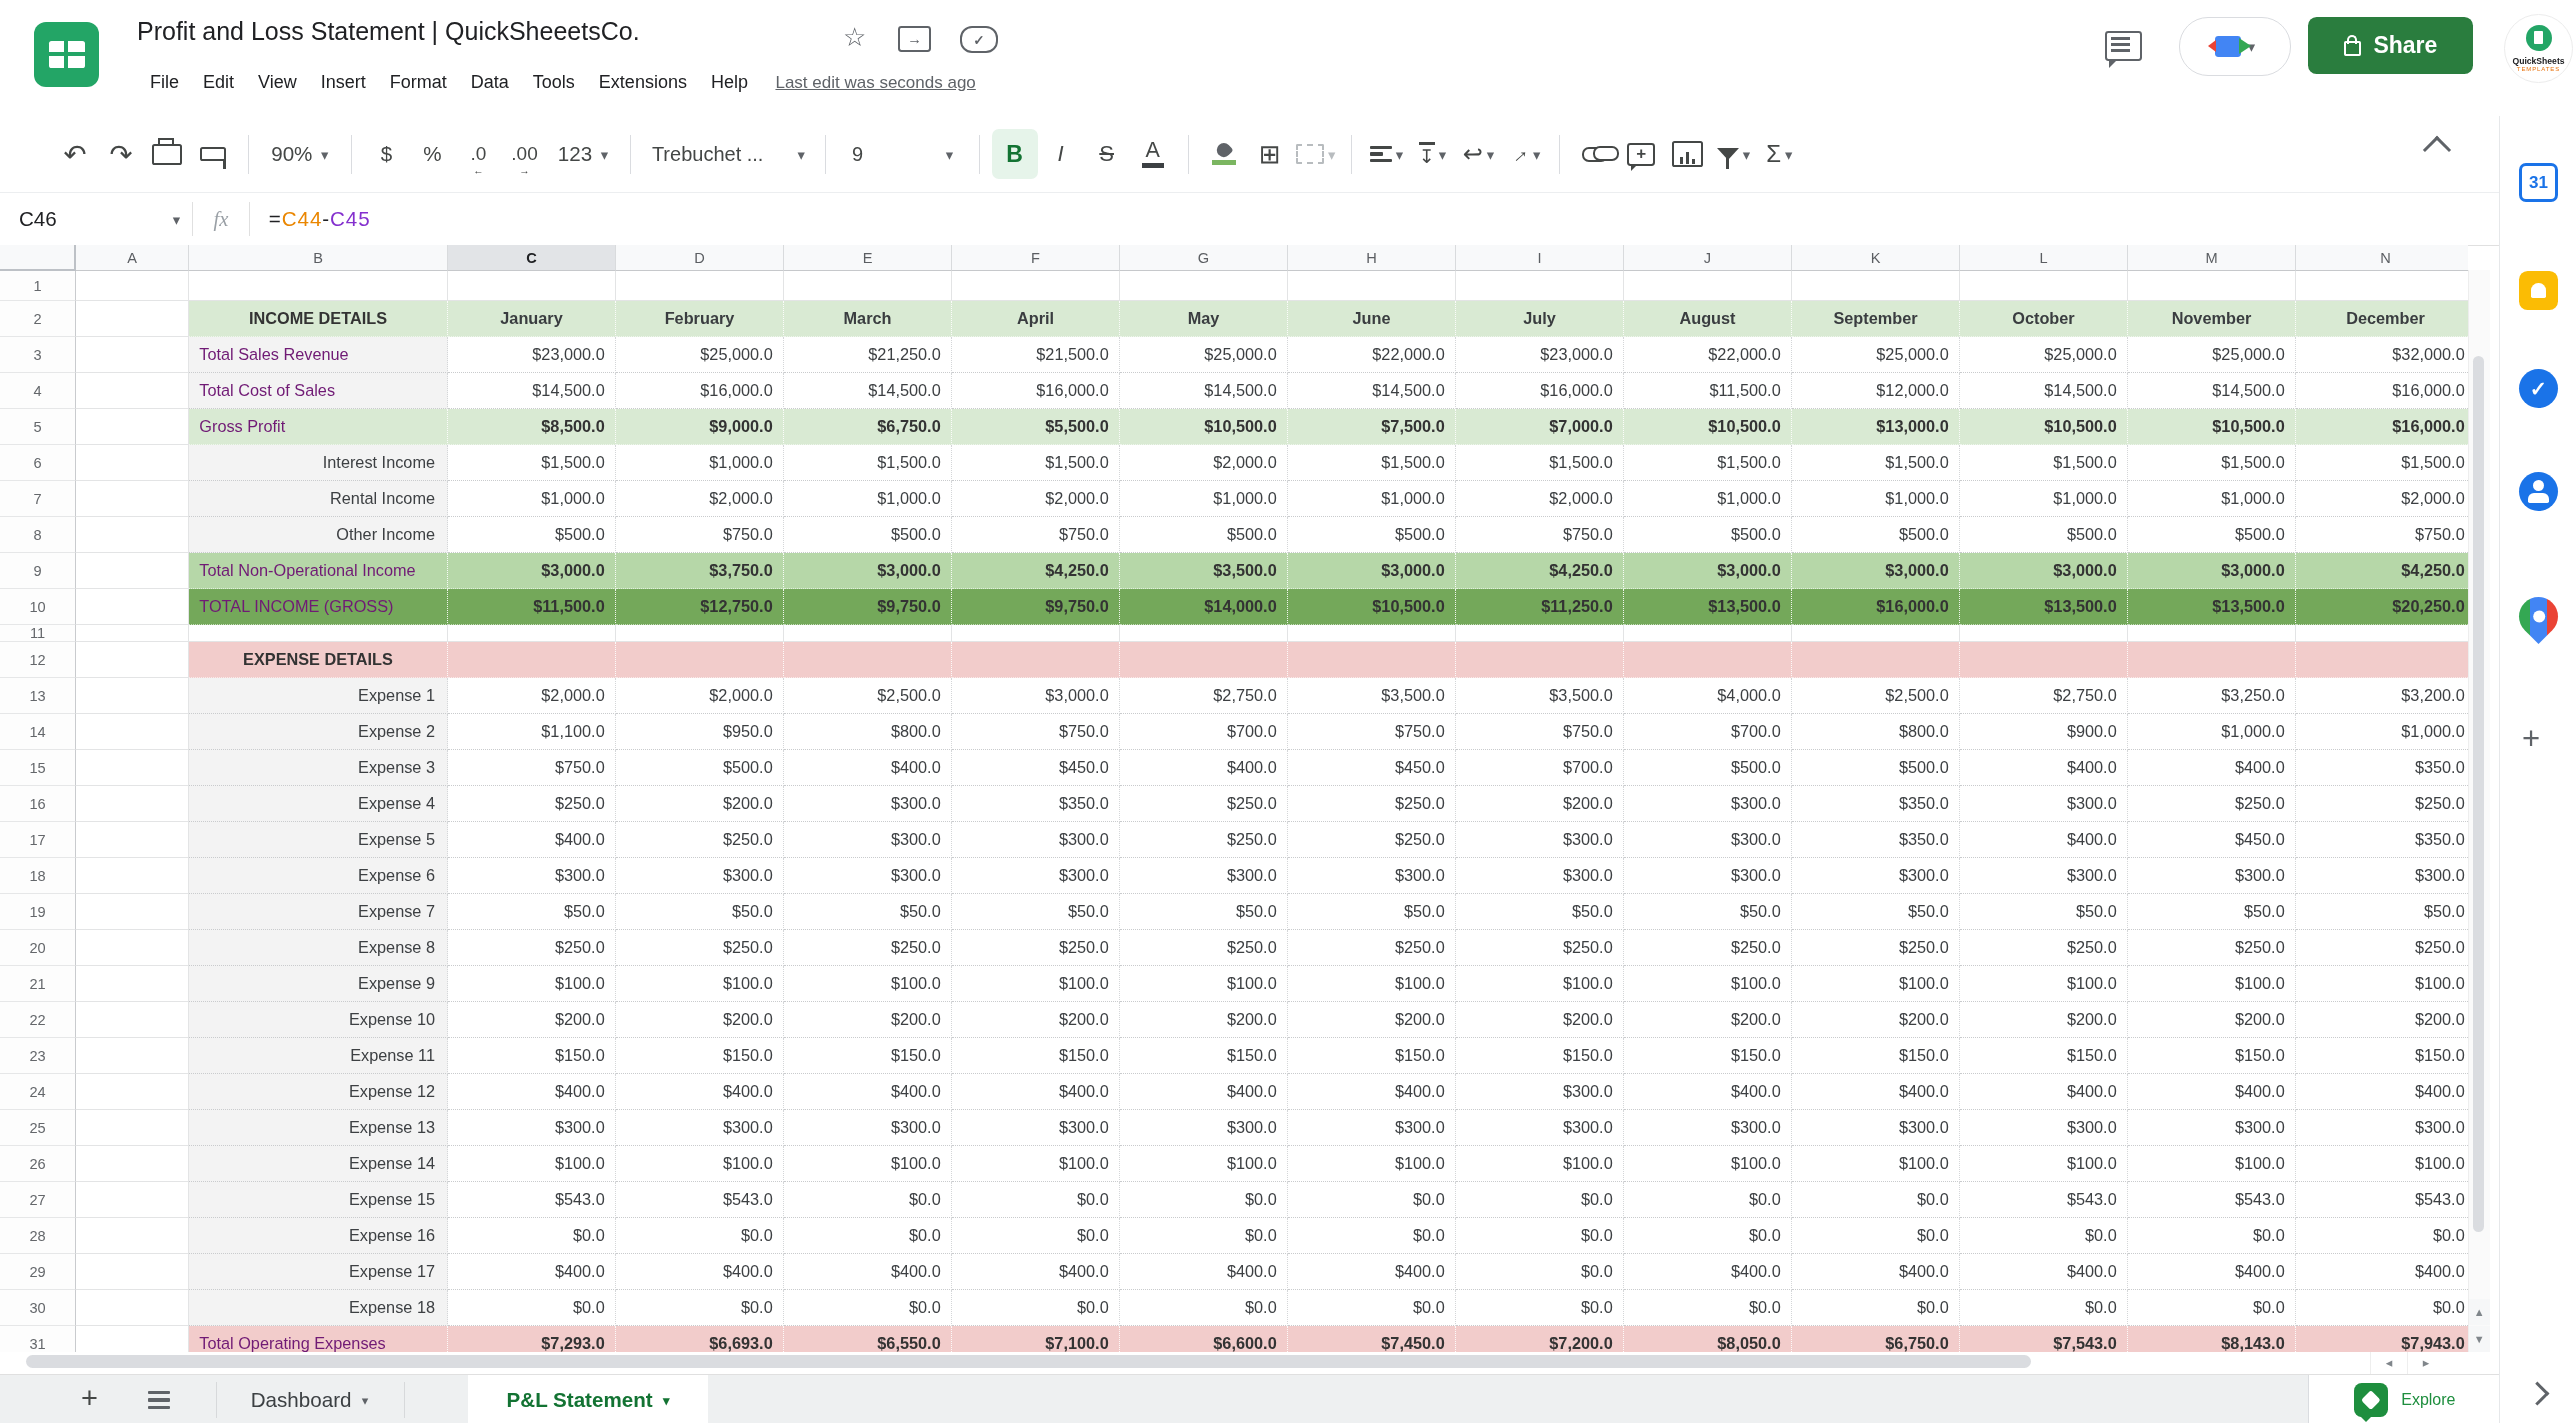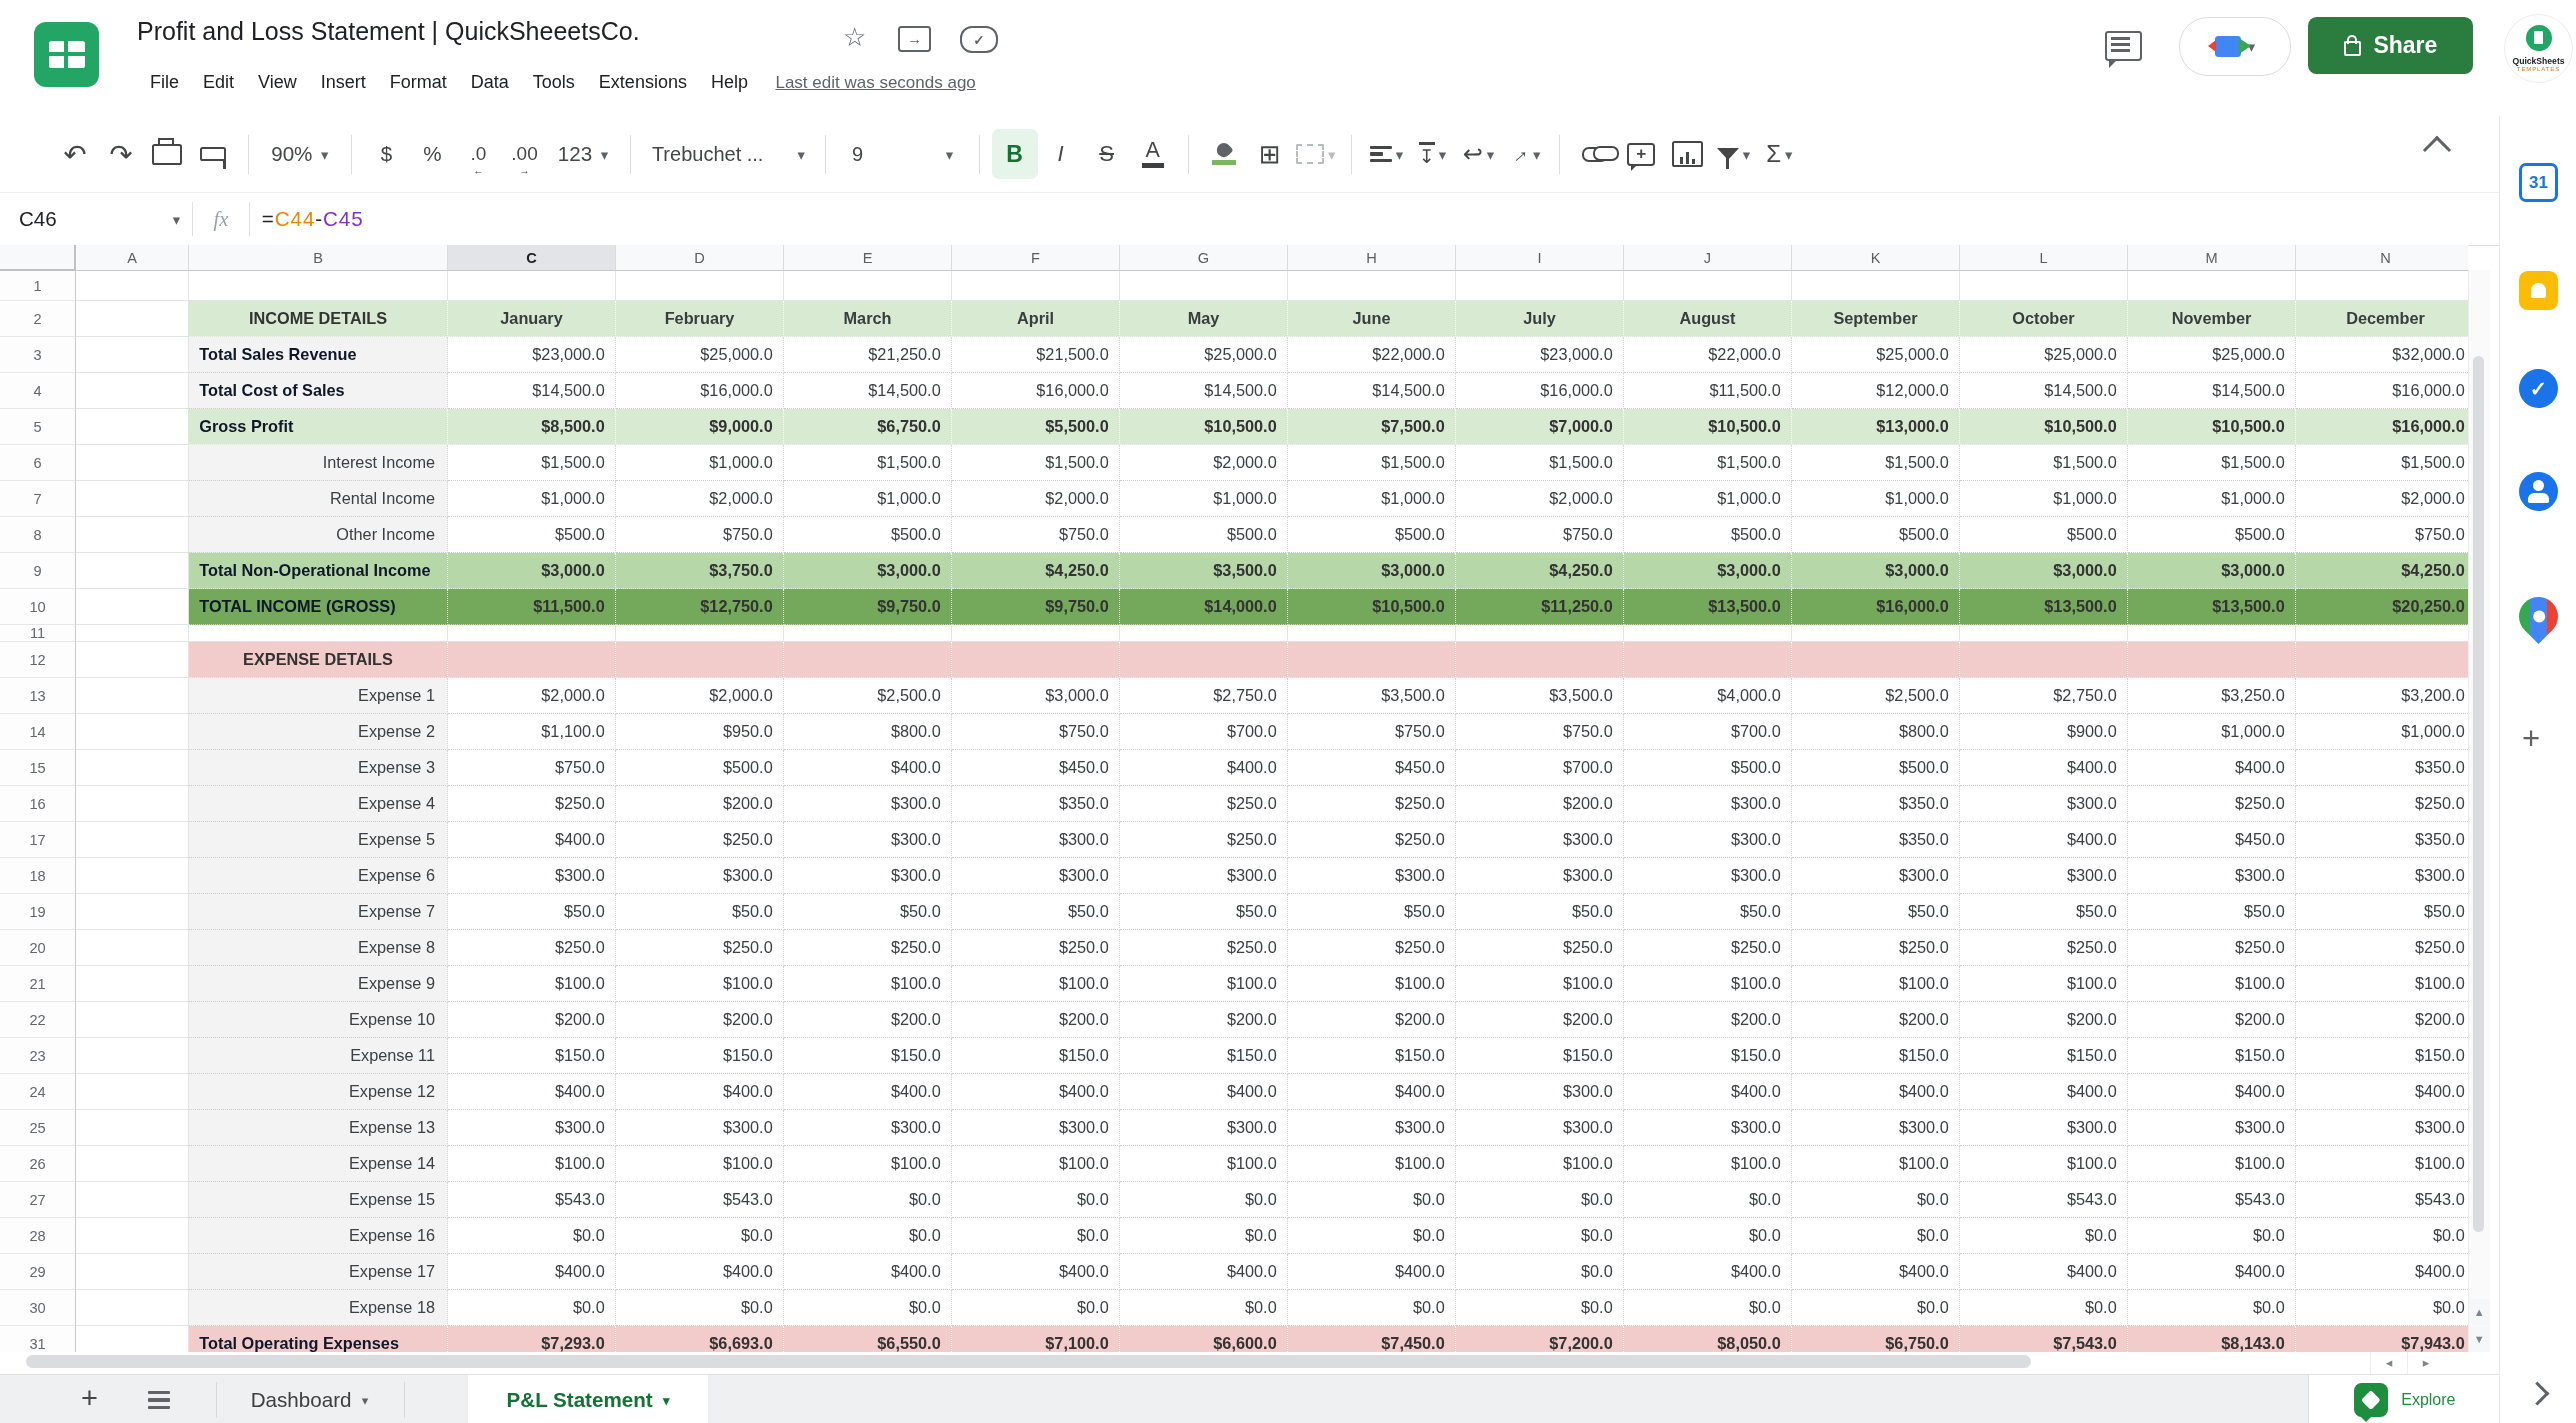--- a/index.html
+++ b/index.html
@@ -87,39 +87,39 @@
   .i-funnel::after{content:"";position:absolute;left:-1.7px;top:-1.7px;width:3.4px;height:10.3px;background:#444746}
   .g-sigma{font-size:24px}
   .collapse{position:absolute;right:129px;top:24px;width:17px;height:17px;border-top:3.4px solid #5f6368;border-right:3.4px solid #5f6368;
       transform:rotate(-45deg)}
   
   .fbar{position:absolute;left:0;top:193px;width:2576px;height:52px;background:#fff;border-bottom:0.9px solid #e0e0e0;
       display:flex;align-items:center}
   .namebox{width:161px;padding-left:19px;display:flex;align-items:center;justify-content:space-between;font-size:20.6px;color:#202124}
   .fdiv{width:0.9px;height:34px;background:#e0e0e0;margin:0 12px}
   .fx{font-style:italic;font-size:20.6px;color:#9aa0a6;font-family:"Liberation Serif",serif;margin:0 8.6px}
-  .formula{font-size:20.6px;margin-left:0;letter-spacing:0.9px}
+  .formula{font-size:20.6px;margin-left:7px;letter-spacing:0.9px}
   
   .grid{position:absolute;left:0;top:245px;width:2468px;height:1108px;overflow:hidden;background:#fff}
   .grow{display:flex}
   .c{box-sizing:border-box;flex:none;display:flex;align-items:center;font-size:16.3px;color:#3d4043;overflow:hidden;white-space:nowrap}
   .hrow .c{height:26px;background:#f8f9fa;border-right:0.9px solid #d9dbdd;border-bottom:1.7px solid #c6c8cb;
       justify-content:center;font-size:14.6px;color:#5b5e62}
   .hrow .sel{background:#e2e4e7;color:#202124;font-weight:bold}
   .corner{width:76px;background:#f8f9fa;border-right:2.6px solid #bdc1c6 !important;border-bottom:2.6px solid #bdc1c6 !important}
   .gut{width:76px;justify-content:center;background:#fdfdfd;border-right:1.7px solid #c9cbce;border-bottom:0.9px solid #e6e7e8;
       font-size:14.6px;color:#64676b}
   .wA{width:113px}.wB{width:259px}.wV{width:168px}.wN{width:180px}
   .pl{border-right:0.9px solid #e3e4e5;border-bottom:0.9px solid #e3e4e5;background:#fff}
   .th{border-right:0.9px dotted #d4d6d8;border-bottom:0.9px dotted #c9cbcd;background:#fff}
   .oc{border-right:0.9px dotted rgba(255,255,255,.9);border-bottom:0.9px dotted rgba(255,255,255,.6)}
   .labgray{background:#f3f3f3}
   .bg-g1{background:#d9ead3}.bg-g2{background:#b6d7a8}.bg-g3{background:#74a85a}.bg-pk{background:#f2cccb}
   .val{justify-content:flex-end;padding-right:10.3px}
-  .lab-left{justify-content:flex-start;padding-left:10.3px;font-weight:bold;color:#0f172a}
+  .lab-left{justify-content:flex-start;padding-left:10.3px;font-weight:normal;color:#701a75}
   .lab-right{justify-content:flex-end;padding-right:12px}
   .lab-center{justify-content:center;font-weight:bold;color:#333}
   .b{font-weight:bold;color:#333}
   .month{justify-content:center;font-weight:bold;color:#3a3d40}
   
   .vscroll{position:absolute;left:2468px;top:270px;width:20.6px;height:1082px;background:#fafafa;border-left:0.9px solid #ededed}
   .vthumb{position:absolute;left:4.3px;top:86px;width:11px;height:876px;background:#dadce0;border-radius:6px}
   .varr{position:absolute;left:0;width:20.6px;height:26px;display:flex;align-items:center;justify-content:center;
       color:#80868b;font-size:11px;background:#f6f7f8}
   .hstrip{position:absolute;left:0;top:1352px;width:2468px;height:21.5px;background:#fff}

